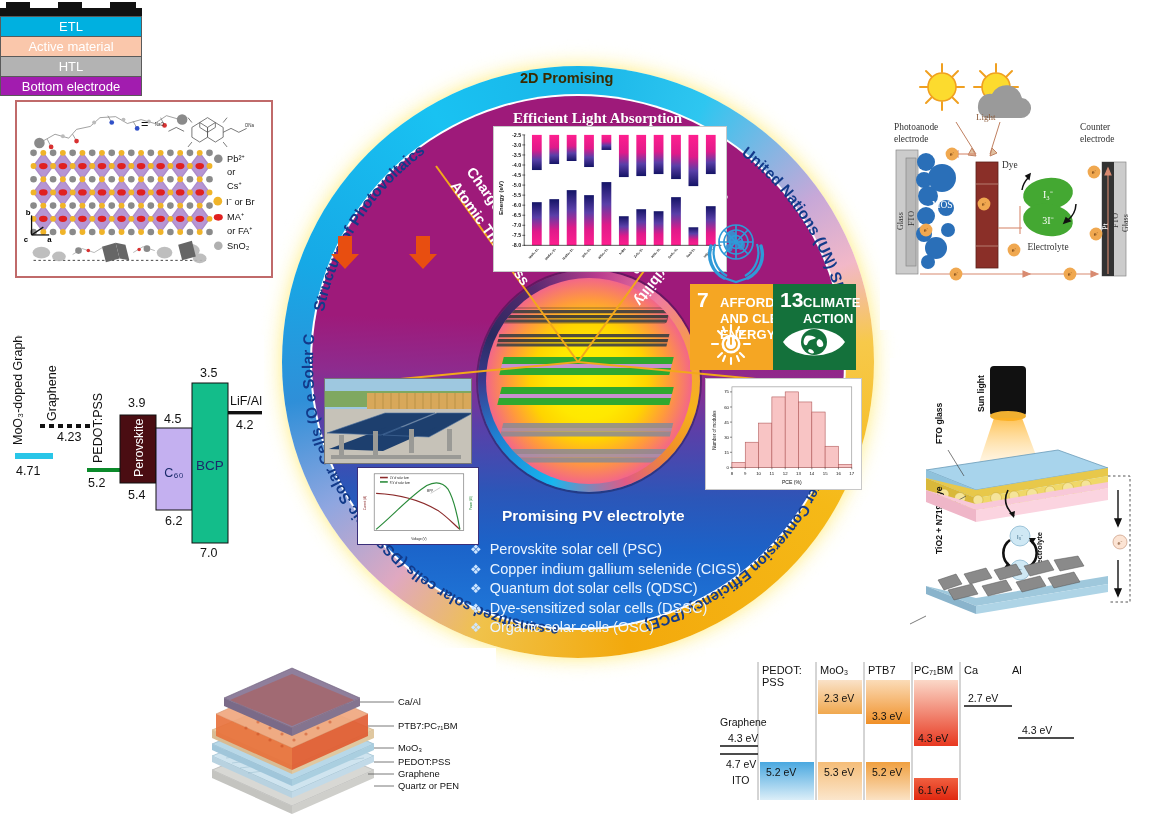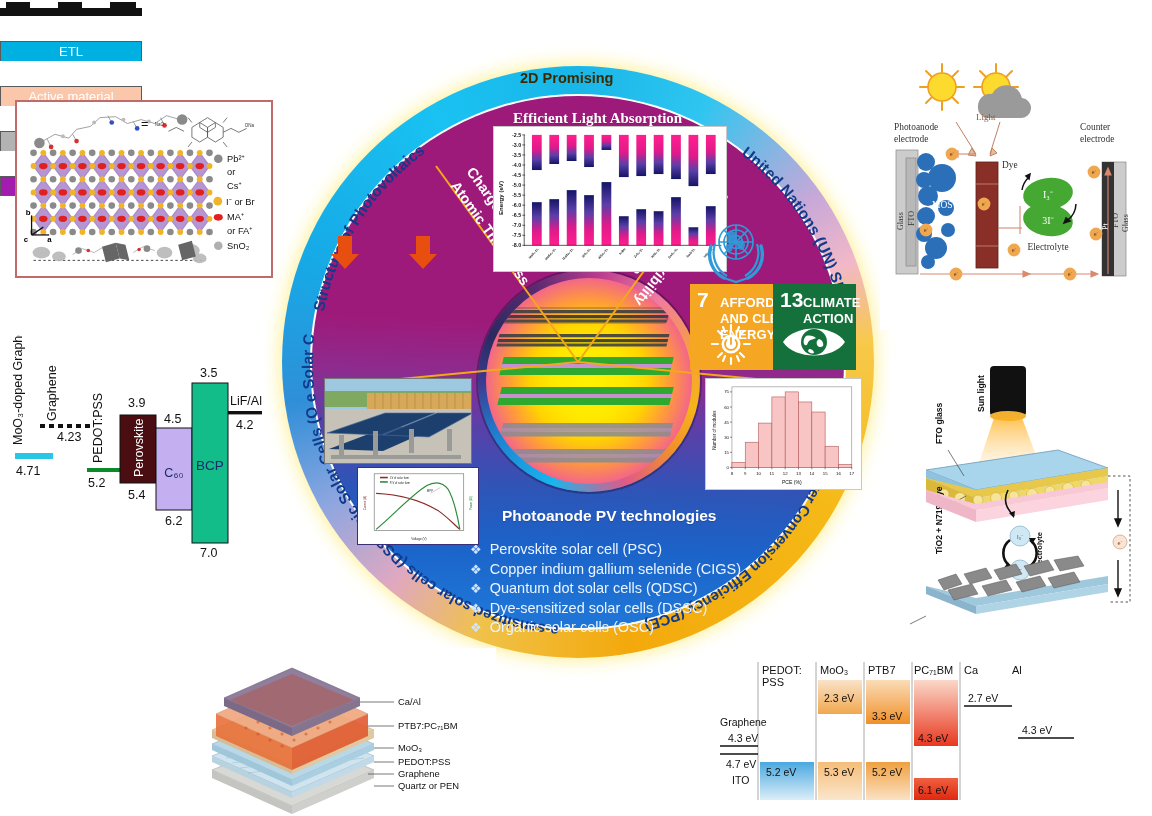--- a/index.html
+++ b/index.html
@@ -101,21 +101,21 @@
   #barchart { left: 493px; top: 126px; width: 234px; height: 146px; border: 1px solid #c8c8c8; }
 
   
   #histogram { left: 705px; top: 378px; width: 157px; height: 112px; border: 1px solid #c8c8c8; }
 
   
   #jvcurve { left: 357px; top: 467px; width: 122px; height: 78px; border: 1px solid #3a2f7a; }
 
   
   #devstack { left: 324px; top: 266px; width: 142px; height: 102px; }
-  .layer { width: 100%; height: 20px; display: flex; align-items: center; justify-content: center; font-size: 13px; color: #fff; border: 1px solid #5a5a5a; border-bottom: none; margin-top: 25px; }
+  .layer { width: 100%; height: 20px; display: flex; align-items: center; justify-content: center; font-size: 13px; color: #fff; border: 1px solid #5a5a5a; border-bottom: none; }
   .layer:last-child { border-bottom: 1px solid #5a5a5a; }
   .lay-etl { background: #00b0e0; }
   .lay-act { background: #fac7ab; color: #fff; }
   .lay-htl { background: #b3b3b3; }
   .lay-bot { background: #a21caf; }
 
   
   #solarphoto { left: 324px; top: 378px; width: 148px; height: 86px; background: linear-gradient(#8fb8d8 0%, #bcd4a8 22%, #d8c89a 34%, #cfb886 44%, #b8b8b0 100%); border: 1px solid #777; overflow: hidden; }
 
   
@@ -282,21 +282,21 @@
         <path id="titlepath" d="M 10 96 A 290 290 0 0 1 550 96" fill="none"></path>
       </defs>
   <text>
     <textPath href="#titlepath" startOffset="50%" text-anchor="middle"><tspan>SOLAR CELLS</tspan></textPath>
   </text>
 </svg>
 
 <div id="gold-2d" style="z-index:8">2D Promising</div>
 
 <div class="wheel-heading" id="hdr-ela" style="z-index:8">Efficient Light Absorption</div>
-<div class="wheel-heading" id="hdr-ppv" style="z-index:8">Photoanode PV technologies</div>
+<div class="wheel-heading" id="hdr-ppv" style="z-index:8">Promising PV electrolyte</div>
 
 <ul id="bullets" style="z-index:8">
   <li><span class="bt">❖</span><span>Perovskite solar cell (PSC)</span></li>
   <li><span class="bt">❖</span><span>Copper indium gallium selenide (CIGS)</span></li>
   <li><span class="bt">❖</span><span>Quantum dot solar cells (QDSC)</span></li>
   <li><span class="bt">❖</span><span>Dye-sensitized solar cells (DSSC)</span></li>
   <li><span class="bt">❖</span><span>Organic solar cells (OSC)</span></li>
 </ul>
 
 <svg class="panel" id="barchart" viewBox="0 0 234 146" style="z-index:9">

